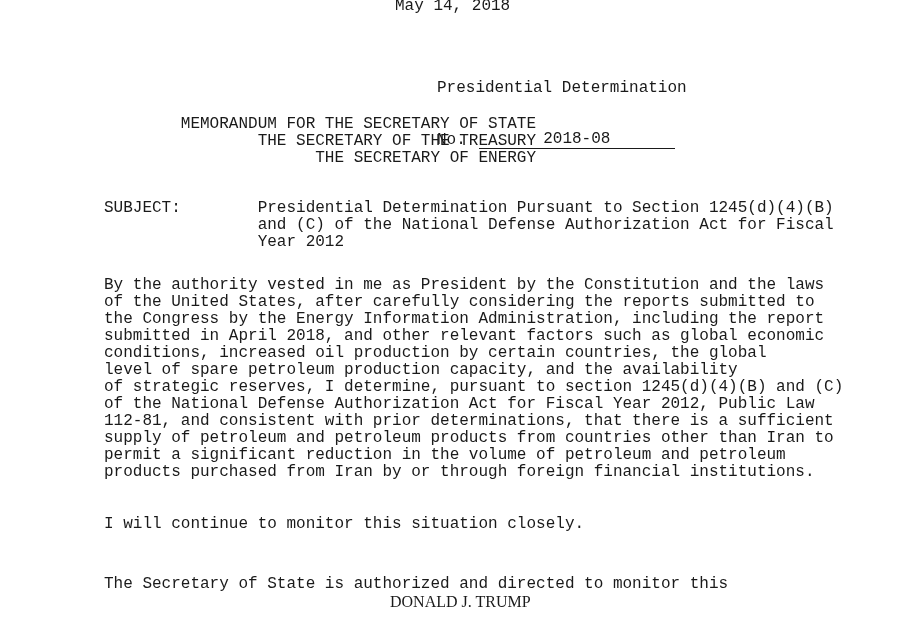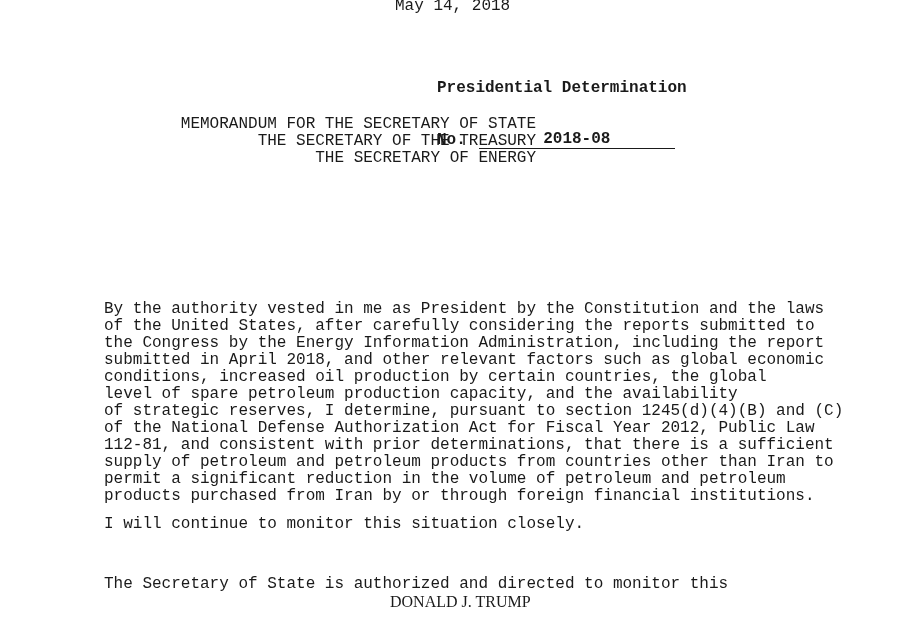--- a/index.html
+++ b/index.html
@@ -17,52 +17,55 @@
     font-size: 16px;
     line-height: 17px;
     color: #1a1a1a;
   }
   .mono {
     position: absolute;
     white-space: pre;
     font-family: "Liberation Mono", "DejaVu Sans Mono", monospace;
   }
   .date       { left: 395px; top: -2px; }
-  .pd-block   { left: 437px; top: 46px; font-weight: bold; }
+  .pd-block   { left: 437px; top: 46px; }
   .pd-line2 span { vertical-align: bottom; }
   .pd-underline {
     display: inline-block;
     width: 196px;
     margin-left: 13px;
     border-bottom: 1px solid #1a1a1a;
     text-align: center;
   }
   .memo       { left: 104px; top: 116px; text-align: right; }
   .subject    { left: 104px; top: 200px; }
-  .body-para  { left: 104px; top: 301px; }
+  .body-para  { left: 104px; top: 277px; }
   .monitor    { left: 104px; top: 507px; margin-top: 9px; }
   .closing    { left: 104px; top: 542px; }
   .signature  { left: 390px; top: 593px; font-family: Liberation Serif, serif; }
 </style>
 </head>
 <body>
 
 <div class="page">
 
   <div class="mono date">May 14, 2018</div>
 
   <div class="mono pd-block">
     <div>Presidential Determination</div>
     <div class="pd-line2"><span>No.</span><span class="pd-underline"><span>2018-08</span></span></div>
   </div>
 
   <div class="mono memo">MEMORANDUM FOR THE SECRETARY OF STATE
                 THE SECRETARY OF THE TREASURY
                 THE SECRETARY OF ENERGY</div>
 
+  <div class="mono subject">SUBJECT:        Presidential Determination Pursuant to Section 1245(d)(4)(B)
+                and (C) of the National Defense Authorization Act for Fiscal
+                Year 2012</div>
 
   <div class="mono body-para">By the authority vested in me as President by the Constitution and the laws
 of the United States, after carefully considering the reports submitted to
 the Congress by the Energy Information Administration, including the report
 submitted in April 2018, and other relevant factors such as global economic
 conditions, increased oil production by certain countries, the global
 level of spare petroleum production capacity, and the availability
 of strategic reserves, I determine, pursuant to section 1245(d)(4)(B) and (C)
 of the National Defense Authorization Act for Fiscal Year 2012, Public Law
 112-81, and consistent with prior determinations, that there is a sufficient

